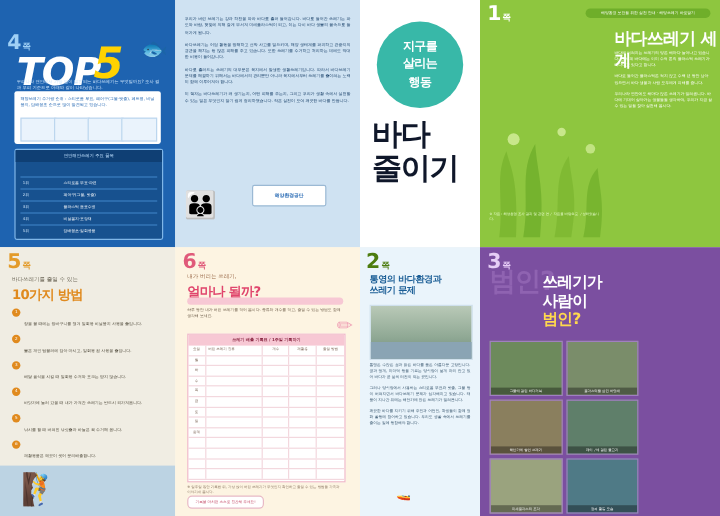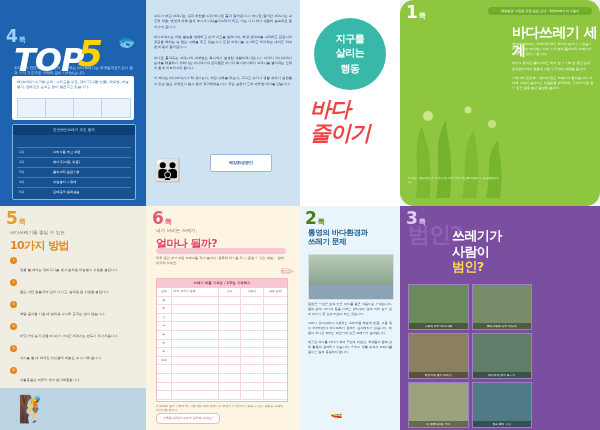--- a/index.html
+++ b/index.html
@@ -45,24 +45,24 @@
   #pmid .stamp span{display:block;text-align:center;font-size:4px;line-height:16px;color:#1e63b0;font-weight:bold;}
   #pmid .people{position:absolute;left:8px;top:158px;font-size:22px;color:#7c95ad;letter-spacing:-2px;}
 
   
   #pbig{left:300px;top:0;width:100px;height:206px;background:#ffffff;}
   #pbig .circle{position:absolute;left:14px;top:18px;width:72px;height:72px;border-radius:50%;background:#38b8a8;color:#fff;}
   #pbig .circle .c-l{position:absolute;width:72px;text-align:center;font-weight:bold;font-size:10px;letter-spacing:-.5px;}
   #pbig .circle .l1{top:14px;}
   #pbig .circle .l2{top:28px;}
   #pbig .circle .l3{top:44px;}
-  #pbig .bigtitle{position:absolute;left:10px;top:98px;color:#ef4444;font-weight:bold;font-size:21px;line-height:1.12;letter-spacing:-1px;font-style:italic;}
-
-  
-  #p1{left:400px;top:0;width:200px;height:206px;background:#8ec63f;color:#ffffff;border-radius:14px;}
+  #pbig .bigtitle{position:absolute;left:10px;top:98px;color:#0f172a;font-weight:bold;font-size:25px;line-height:1.12;letter-spacing:-1px;}
+
+  
+  #p1{left:400px;top:0;width:200px;height:206px;background:#8ec63f;color:#ffffff;}
   #p1 .pgnum{left:6px;top:4px;color:#ffffff;}
   #p1 .badge{position:absolute;right:8px;top:7px;width:104px;height:8px;background:#6fae2a;border-radius:4px;}
   #p1 .badge span{display:block;text-align:center;font-size:3.2px;line-height:8px;color:#ffffff;}
   #p1 .h{position:absolute;left:112px;top:24px;font-size:14px;font-weight:bold;letter-spacing:-.5px;}
   #p1 .body{position:absolute;left:112px;top:42px;width:82px;}
   #p1 .body .para{font-size:3.2px;line-height:1.6;margin-bottom:4px;}
   #p1 .deco{position:absolute;left:6px;top:86px;width:102px;height:112px;}
   #p1 .foot{position:absolute;left:8px;top:176px;width:92px;font-size:2.8px;line-height:1.5;color:#eaffd0;}
 
   

